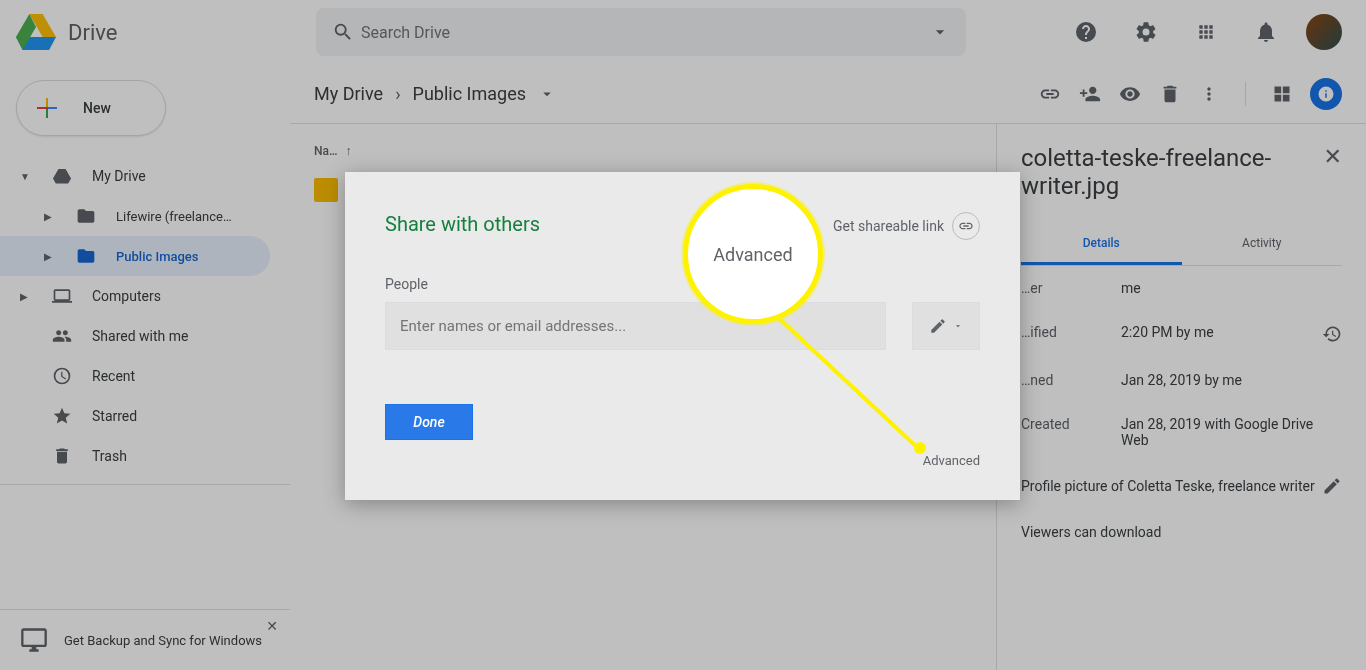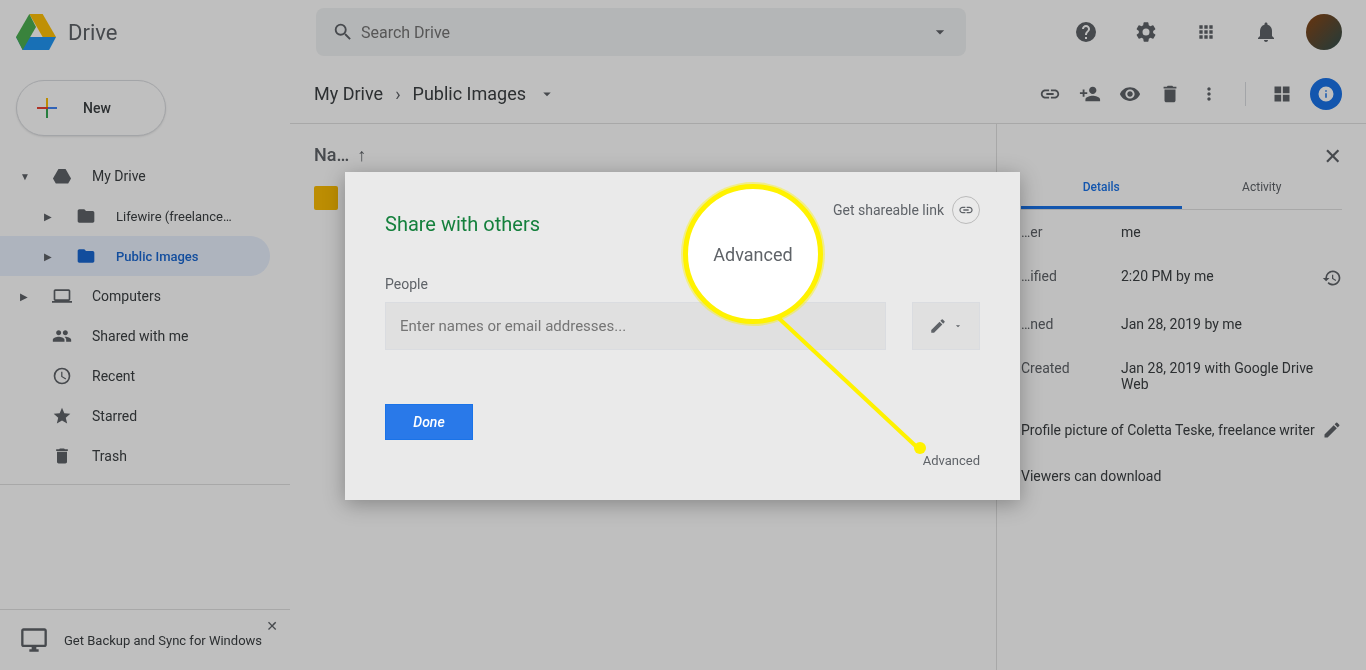--- a/index.html
+++ b/index.html
@@ -34,42 +34,42 @@
 .main { position: absolute; left: 290px; top: 64px; right: 0; bottom: 0; }
 .toolbar { display: flex; align-items: center; height: 60px; padding: 0 24px; border-bottom: 1px solid #e0e0e0; }
 .breadcrumb { display: flex; align-items: center; gap: 12px; font-size: 18px; color: #3c4043; }
 .breadcrumb .sep { color: #5f6368; }
 .toolbar-icons { display: flex; align-items: center; gap: 18px; margin-left: auto; color: #5f6368; }
 .toolbar-sep { width: 1px; height: 24px; background: #dadce0; margin: 0 8px; }
 .info-active { background: #1a73e8; color: #fff; border-radius: 50%; width: 32px; height: 32px; display: flex; align-items: center; justify-content: center; }
 
 .content-area { display: flex; height: calc(100% - 60px); }
 .file-list { flex: 1; padding: 12px 24px; position: relative; }
-.col-header { display: flex; font-size: 18px; color: #5f6368; font-weight: 500; padding: 8px 0; }
+.col-header { display: flex; font-size: 12px; color: #5f6368; font-weight: 500; padding: 8px 0; }
 .col-header .name { }
 .file-row { display: flex; align-items: center; height: 48px; gap: 16px; }
 .file-thumb { width: 24px; height: 24px; background: #fbbc04; border-radius: 2px; }
 
 
 .details-panel { width: 370px; border-left: 1px solid #e0e0e0; padding: 20px 24px; position: relative; overflow-y: auto; }
 .details-title { font-size: 24px; color: #3c4043; padding-right: 40px; word-break: break-word; }
 .details-close { position: absolute; top: 20px; right: 24px; font-size: 22px; color: #5f6368; cursor: pointer; }
 .tabs { display: flex; margin-top: 24px; border-bottom: 1px solid #e0e0e0; }
 .tab { flex: 1; text-align: center; padding: 12px 0; font-size: 12px; color: #5f6368; cursor: pointer; }
 .tab.active { color: #1a73e8; font-weight: 500; border-bottom: 3px solid #1a73e8; }
 .detail-row { display: flex; padding: 14px 0; font-size: 14px; }
 .detail-label { width: 100px; color: #5f6368; }
 .detail-value { flex: 1; color: #3c4043; }
 .detail-desc { padding: 14px 0; font-size: 14px; color: #3c4043; display: flex; align-items: center; justify-content: space-between; }
 
 
 .overlay { position: absolute; inset: 0; background: rgba(0,0,0,0.25); z-index: 100; }
 .modal { position: absolute; left: 345px; top: 172px; width: 675px; height: 328px; background: #eaeaea; z-index: 101; padding: 40px 40px 24px; box-shadow: 0 4px 20px rgba(0,0,0,0.3); }
 .modal-title { font-size: 20px; color: #15803d; }
-.shareable-link { position: absolute; top: 24px; right: 40px; display: flex; align-items: center; gap: 8px; font-size: 14px; color: #5f6368; cursor: pointer; }
+.shareable-link { position: absolute; top: 40px; right: 40px; display: flex; align-items: center; gap: 8px; font-size: 14px; color: #5f6368; cursor: pointer; }
 .link-icon-circle { width: 28px; height: 28px; border: 1px solid #bbb; border-radius: 50%; display: flex; align-items: center; justify-content: center; }
 .people-label { font-size: 14px; color: #5f6368; margin-top: 40px; }
 .people-input-row { display: flex; gap: 26px; margin-top: 10px; }
 .people-input { flex: 1; height: 48px; border: 1px solid #dadce0; background: #e0e0e0; padding: 0 14px; font-size: 15px; color: #5f6368; }
 .perm-btn { width: 68px; height: 48px; border: 1px solid #dadce0; background: #e0e0e0; display: flex; align-items: center; justify-content: center; gap: 6px; cursor: pointer; }
 .done-btn { margin-top: 54px; width: 88px; height: 36px; background: #2979e9; border: 1px solid #1a73e8; color: #fff; font-size: 14px; font-weight: 500; cursor: pointer; font-style: italic; }
 .advanced-link { position: absolute; bottom: 32px; right: 40px; font-size: 13px; color: #5f6368; cursor: pointer; }
 
 
 .highlight-circle { position: absolute; left: 683px; top: 184px; width: 140px; height: 140px; border-radius: 50%; background: #fff; border: 5px solid #fff200; z-index: 200; display: flex; align-items: center; justify-content: center; font-size: 18px; color: #5f6368; box-shadow: 0 0 0 2px rgba(251,242,0,0.4); }
@@ -242,20 +242,21 @@
     <div class="file-list">
       <div class="col-header">
         <span class="name">Na…</span>
         <span style="margin-left:8px">↑</span>
       </div>
       <div class="file-row">
         <div class="file-thumb"></div>
       </div>
     </div>
     <div class="details-panel">
+      <div class="details-title">coletta-teske-freelance-writer.jpg</div>
       <div class="details-close">✕</div>
       <div class="tabs">
         <div class="tab active">Details</div>
         <div class="tab">Activity</div>
       </div>
       <div class="detail-row">
         <div class="detail-label">…er</div>
         <div class="detail-value">me</div>
       </div>
       <div class="detail-row">

